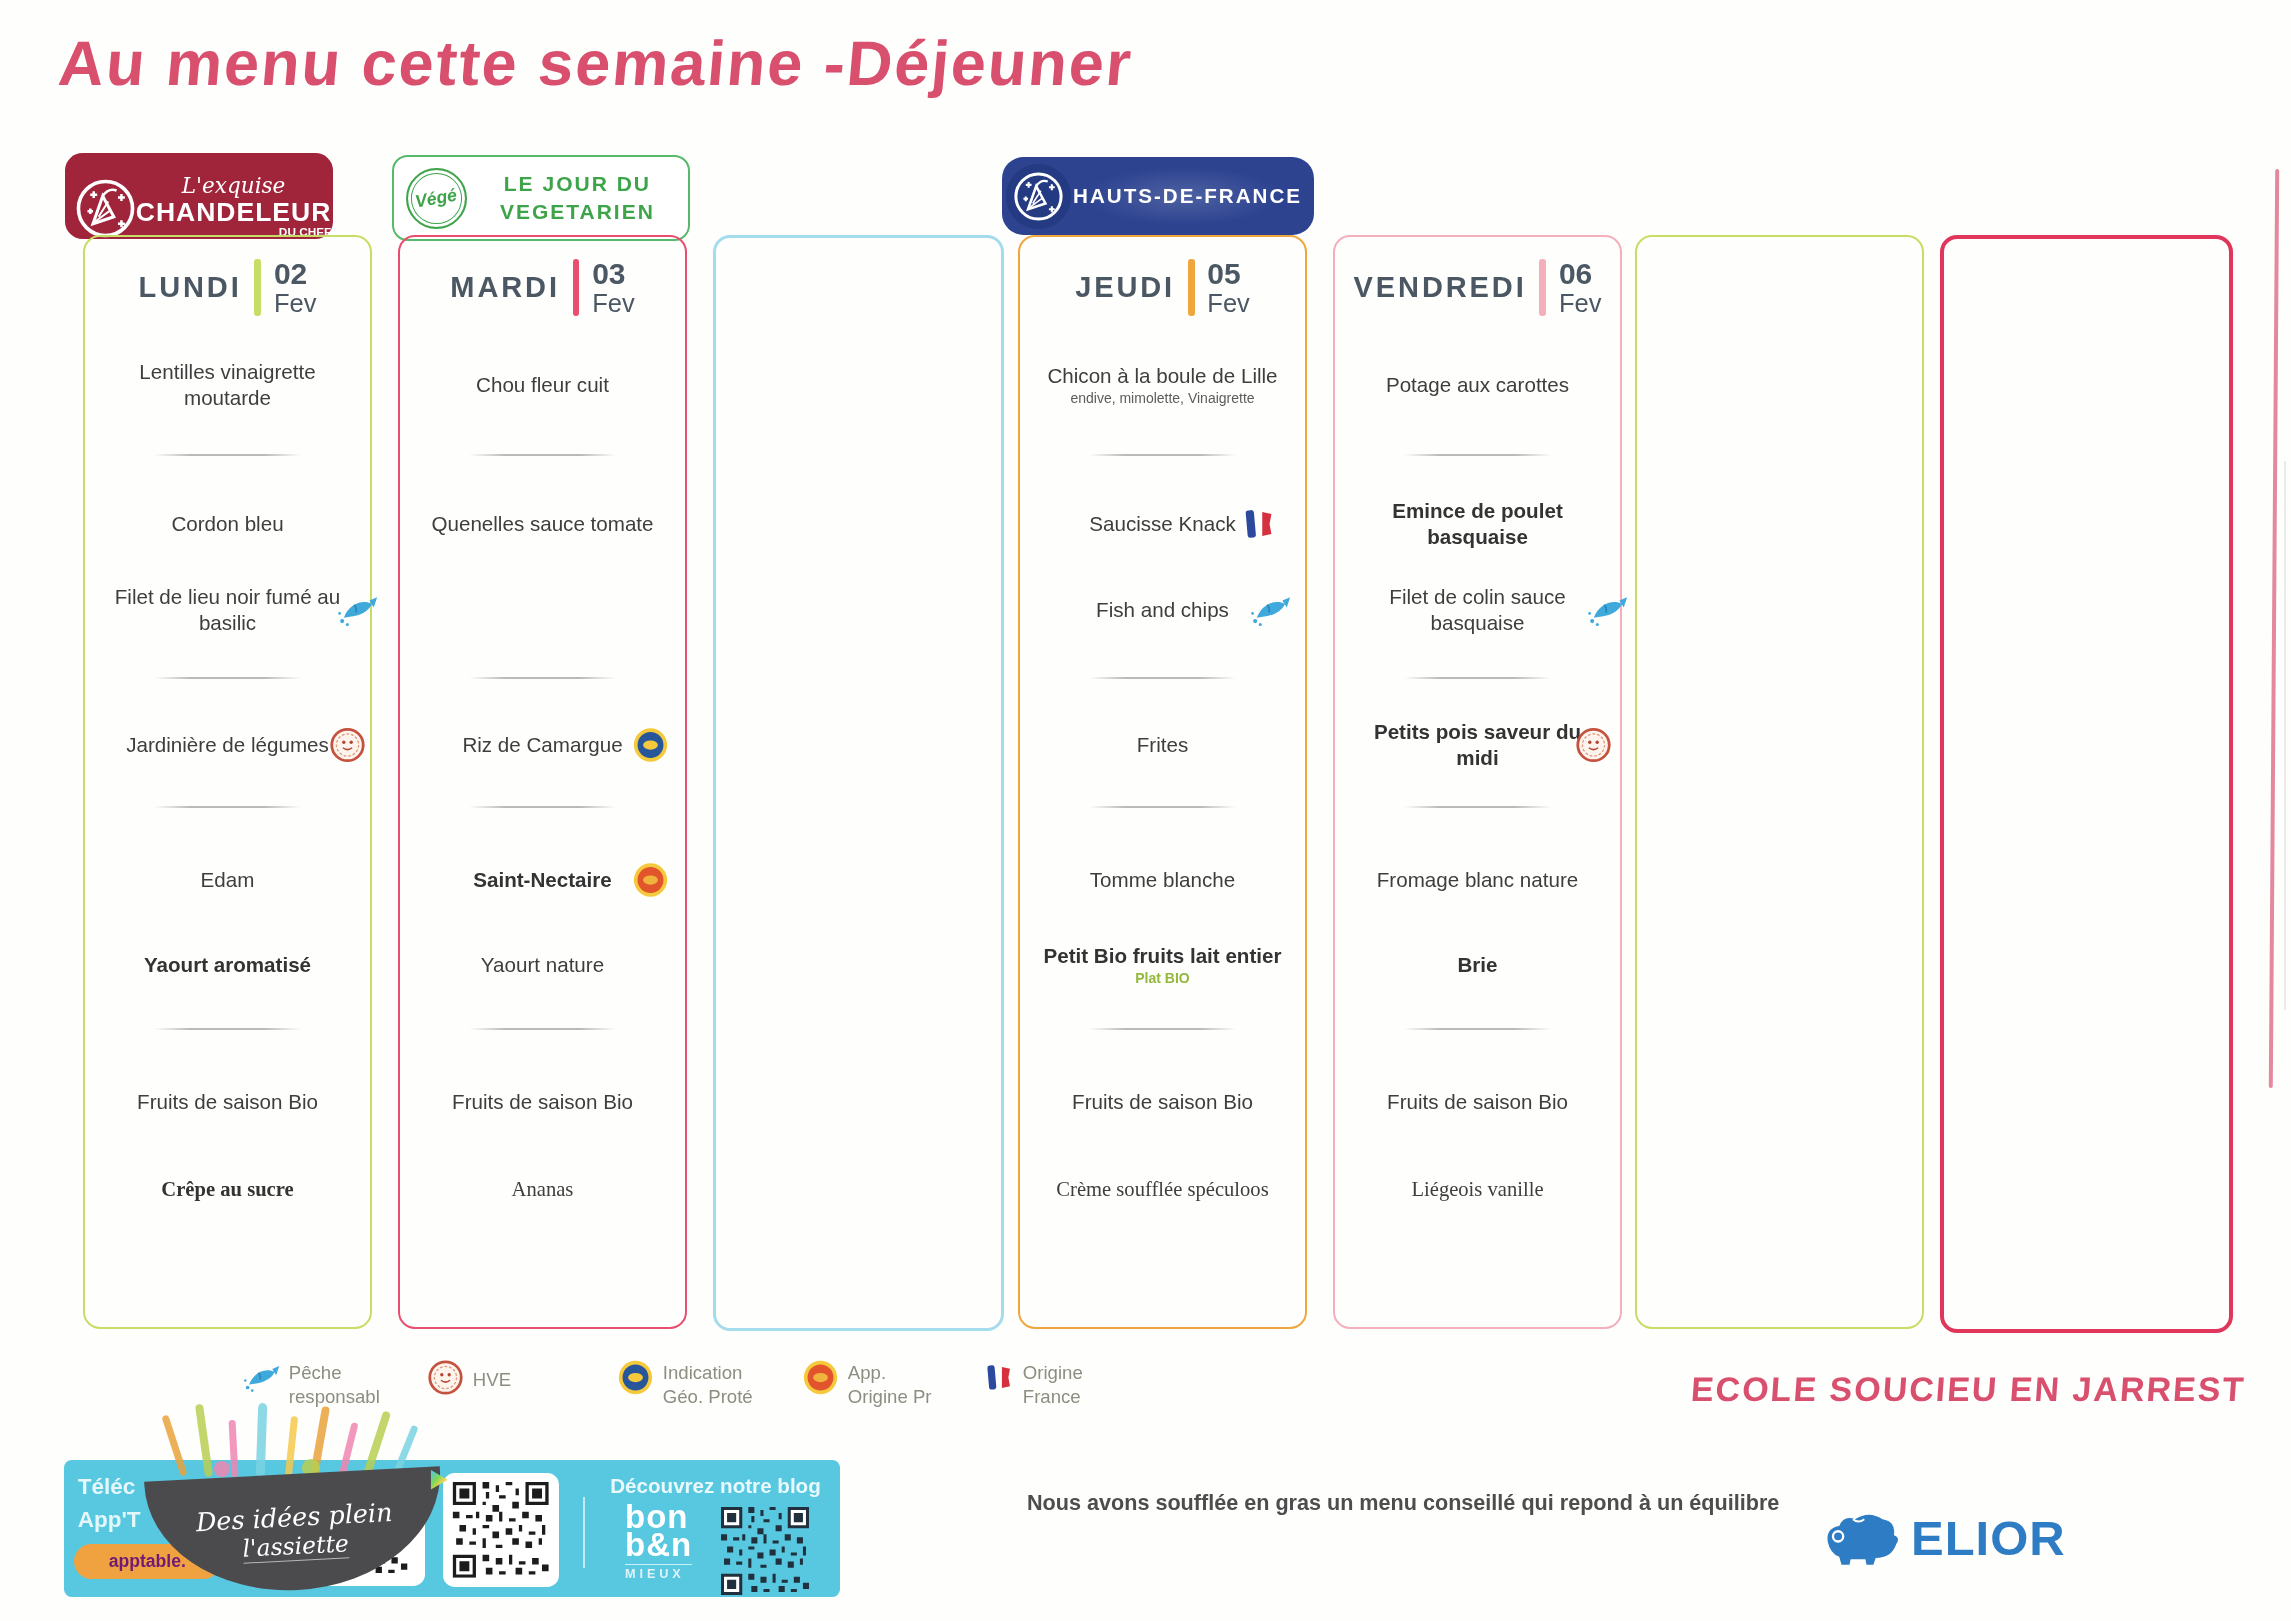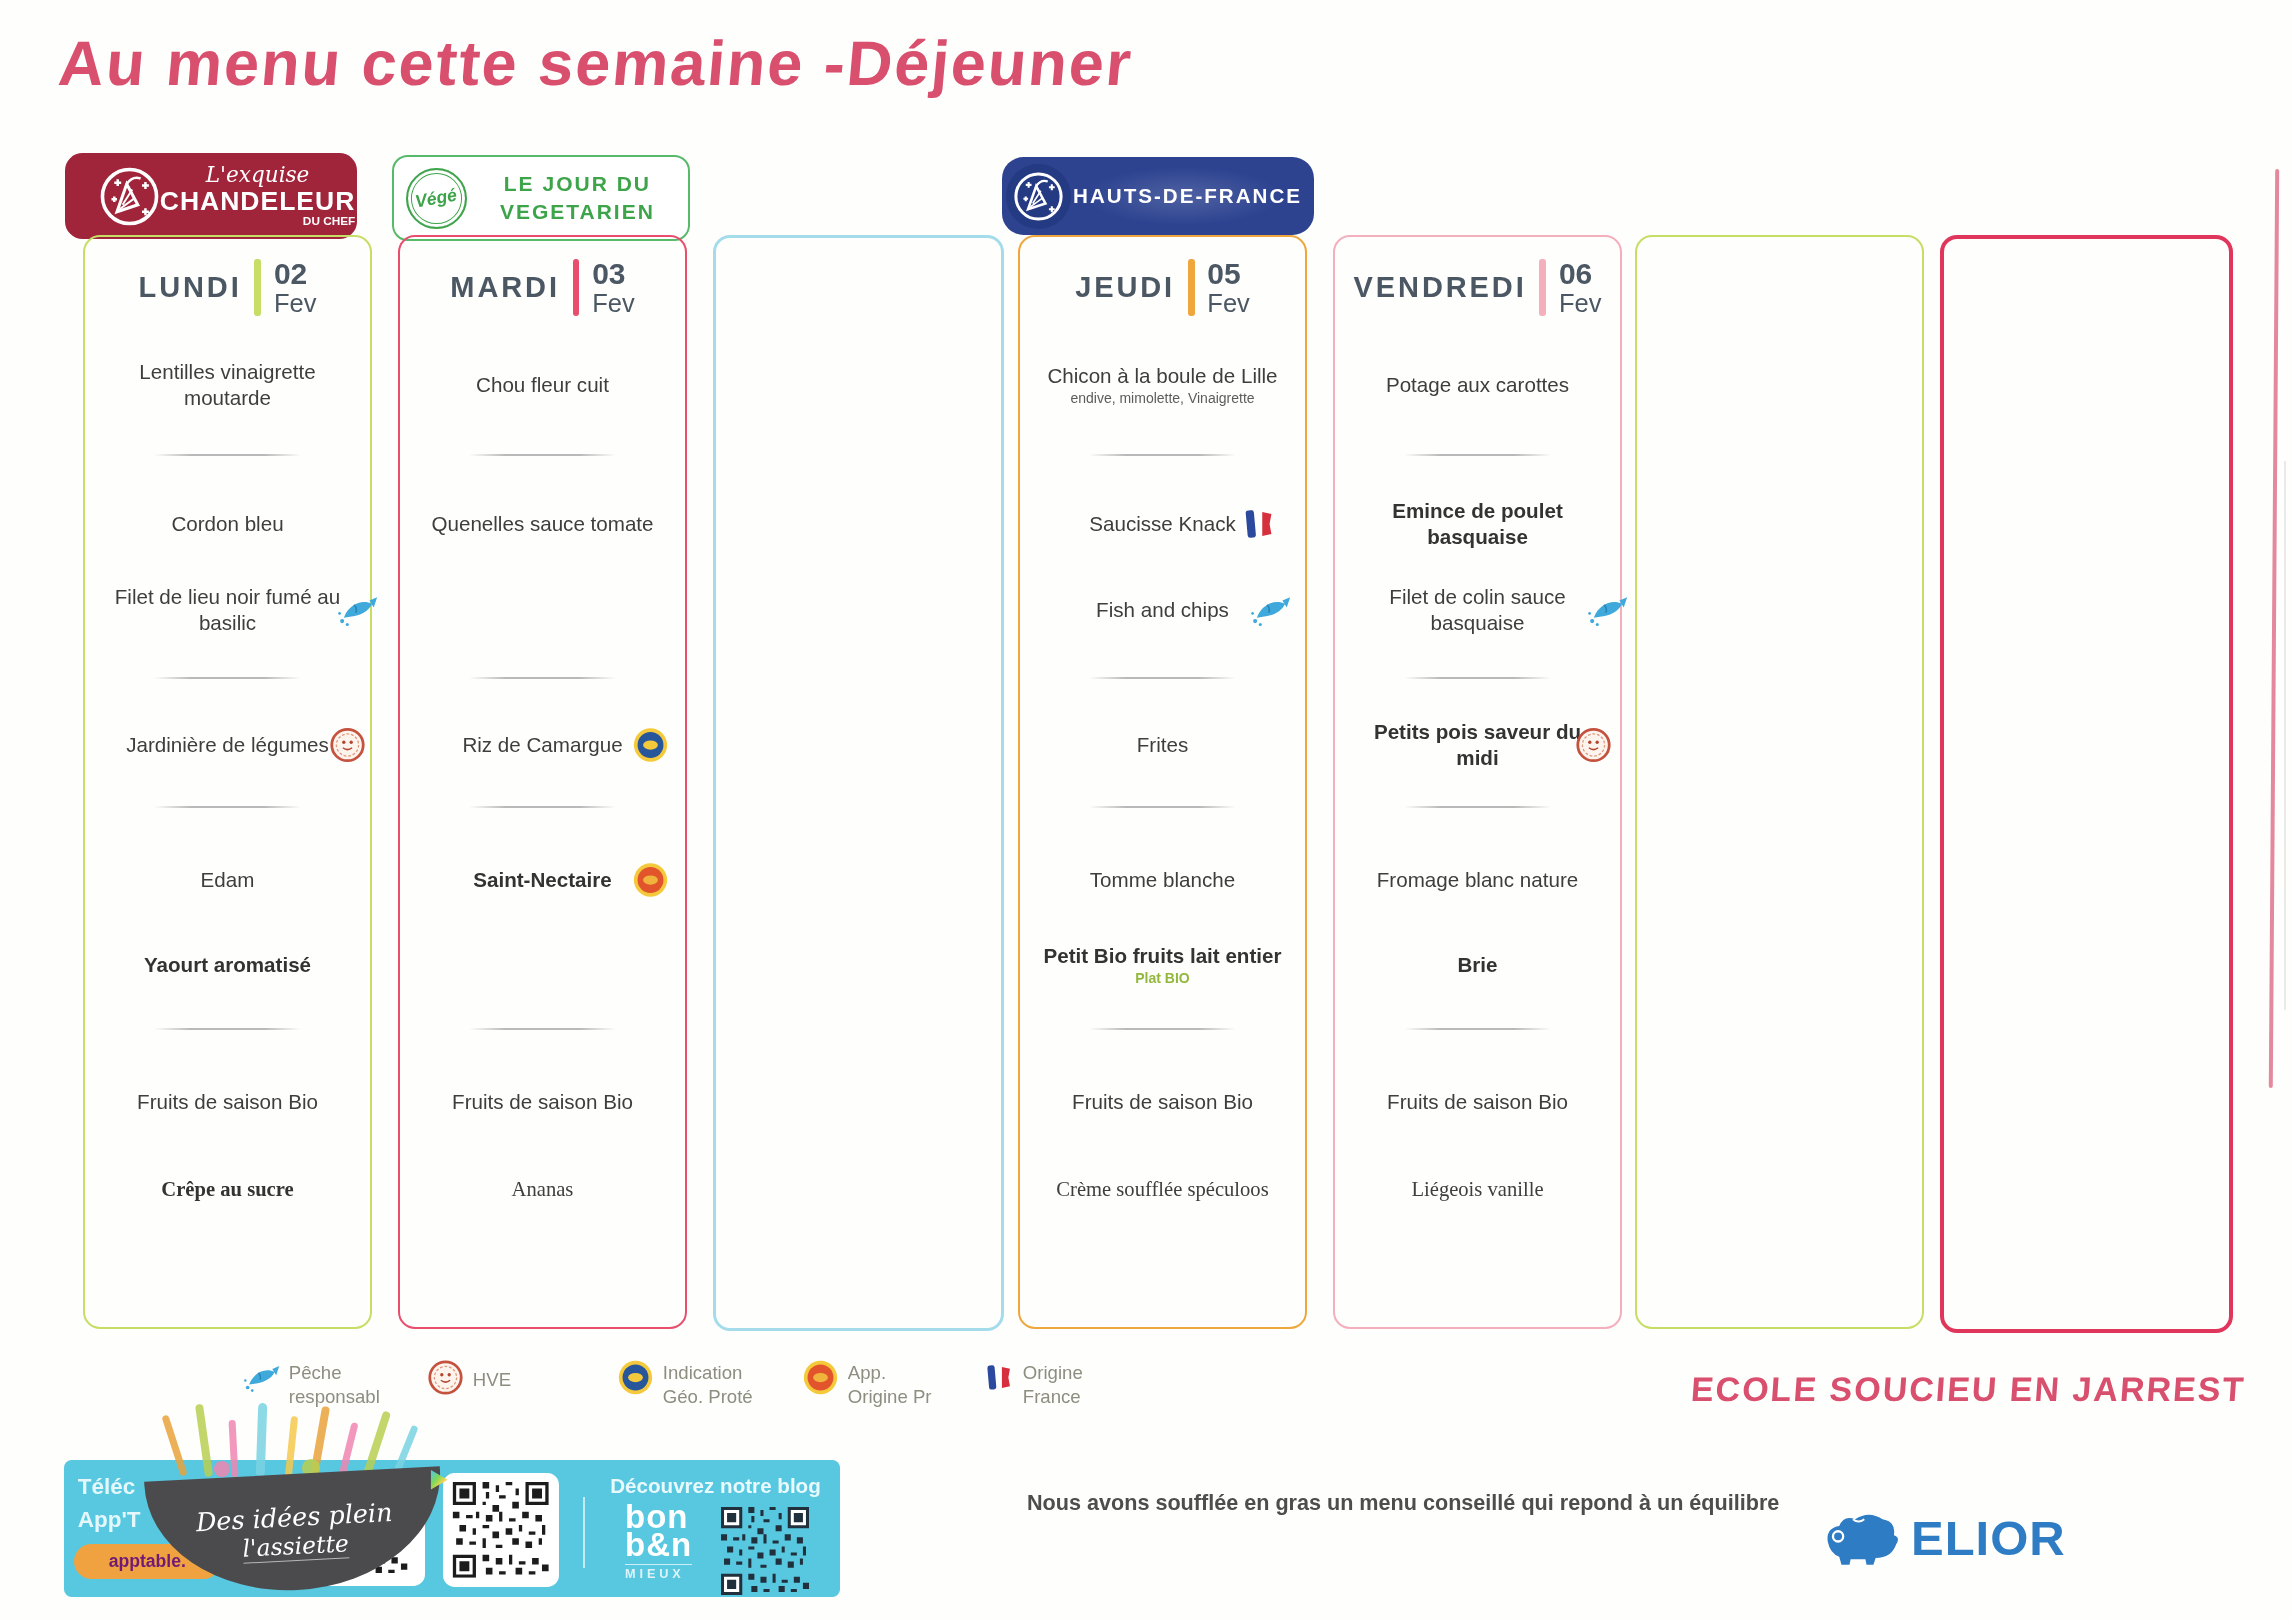--- a/index.html
+++ b/index.html
@@ -6,21 +6,21 @@
   body{width:2292px;height:1621px;position:relative;background:#fefefd;
        font-family:"Liberation Sans", sans-serif;overflow:hidden;}
   .abs{position:absolute;}
 
   
   .page-title{left:59px;top:27.4px;font-size:63px;font-weight:800;color:#d94f6e;
     letter-spacing:2px;transform:skewX(-5deg);white-space:nowrap;}
 
   
   .badge-chandeleur{left:65px;top:153px;width:268px;height:86px;background:#a0243a;
-    border-radius:17.6px;display:flex;align-items:center;color:#fff;padding-left:24px;}
+    border-radius:17.6px;display:flex;align-items:flex-end;color:#fff;}
   .badge-chandeleur .circ{width:61px;height:61px;margin-left:9.8px;flex:0 0 auto;}
   .bc-text{flex:1;text-align:center;line-height:1;margin-right:7.8px;}
   .bc-script{font-family:"DejaVu Serif",serif;font-style:italic;font-size:21.6px;display:block;}
   .bc-main{font-size:26.5px;font-weight:800;letter-spacing:1px;display:block;margin-top:2px;}
   .bc-sub{font-size:11.8px;font-weight:700;display:block;text-align:right;margin-top:2px;}
 
   .badge-vege{left:392px;top:155px;width:294px;height:82px;background:#fff;
     border:2px solid #57b96a;border-radius:15.7px;display:flex;align-items:center;}
   .vege-stamp{width:57px;height:57px;margin-left:11.8px;border:2px solid #3da44a;border-radius:50%;
     display:flex;align-items:center;justify-content:center;box-shadow:inset 0 0 0 2.9px #fff, inset 0 0 0 3.9px #3da44a;}
@@ -289,20 +289,23 @@
           <use href="#sym-igp"></use>
         </svg></span>
   </div>
   <div class="divider d3"></div>
   <div class="slot s5 item bold">
     <div class="item-text">Saint-Nectaire</div>
     <span class="item-icon" style="right:7.8px;width:37px"><svg viewBox="0 0 38 40" width="37" height="39">
           <use href="#sym-aop"></use>
         </svg></span>
   </div>
+  <div class="slot s6 item">
+      <div class="item-text">Yaourt nature</div>
+    </div>
   <div class="divider d4"></div>
   <div class="slot s7 item">
       <div class="item-text">Fruits de saison Bio</div>
     </div>
   <div class="slot s8 item">
       <div class="item-text">Ananas</div>
     </div>
 </div>
 
 <div class="col c2" style="left:697px"></div>

